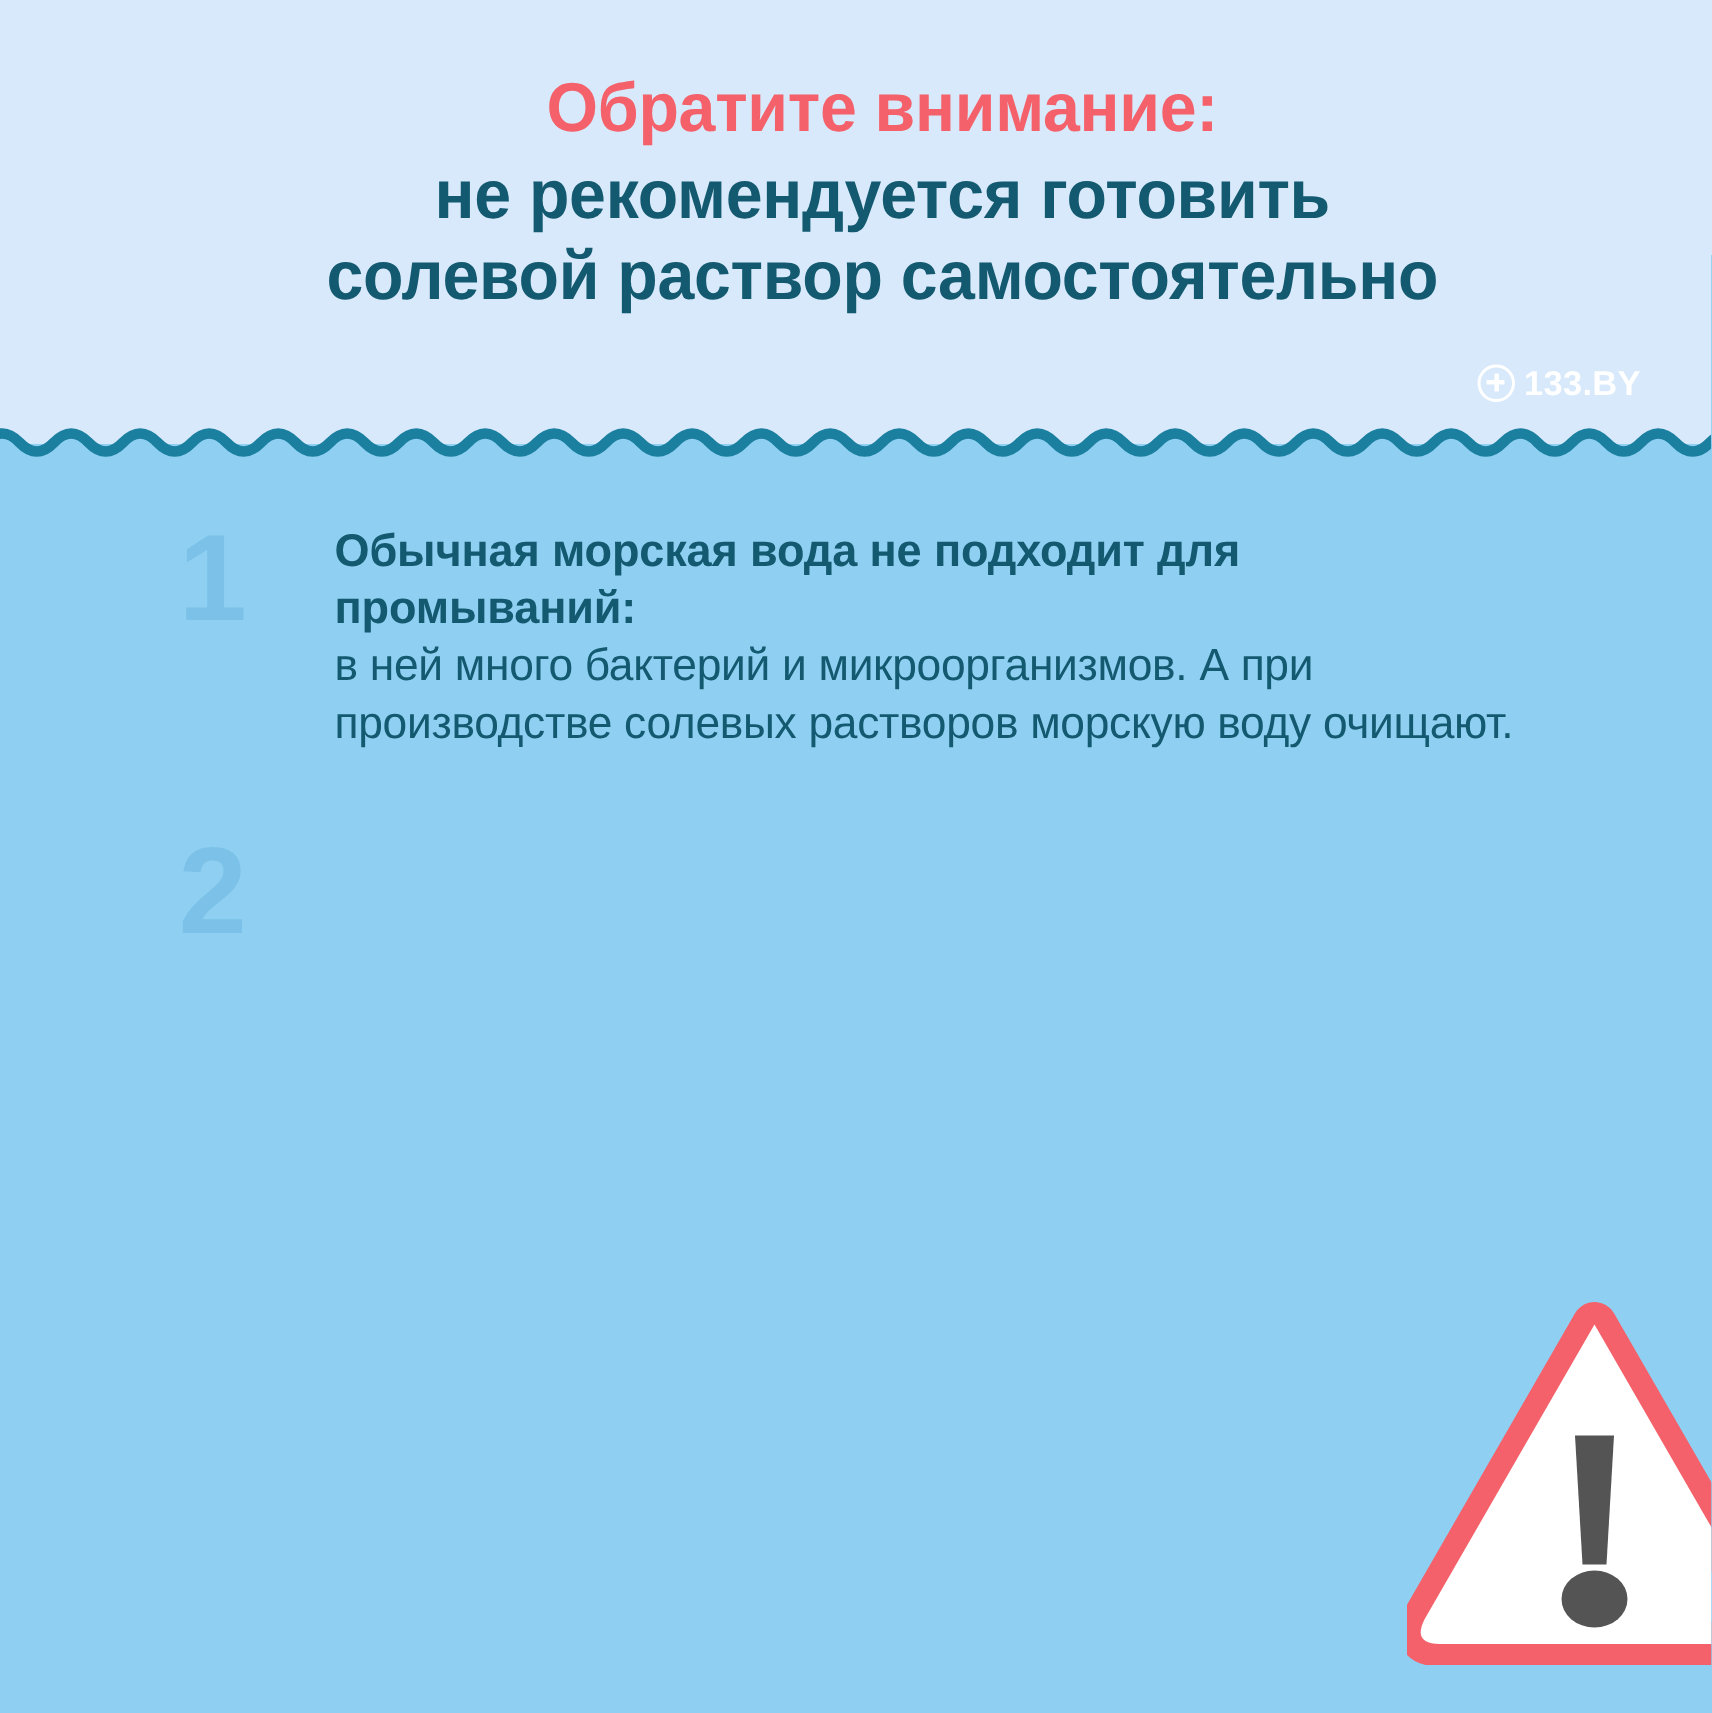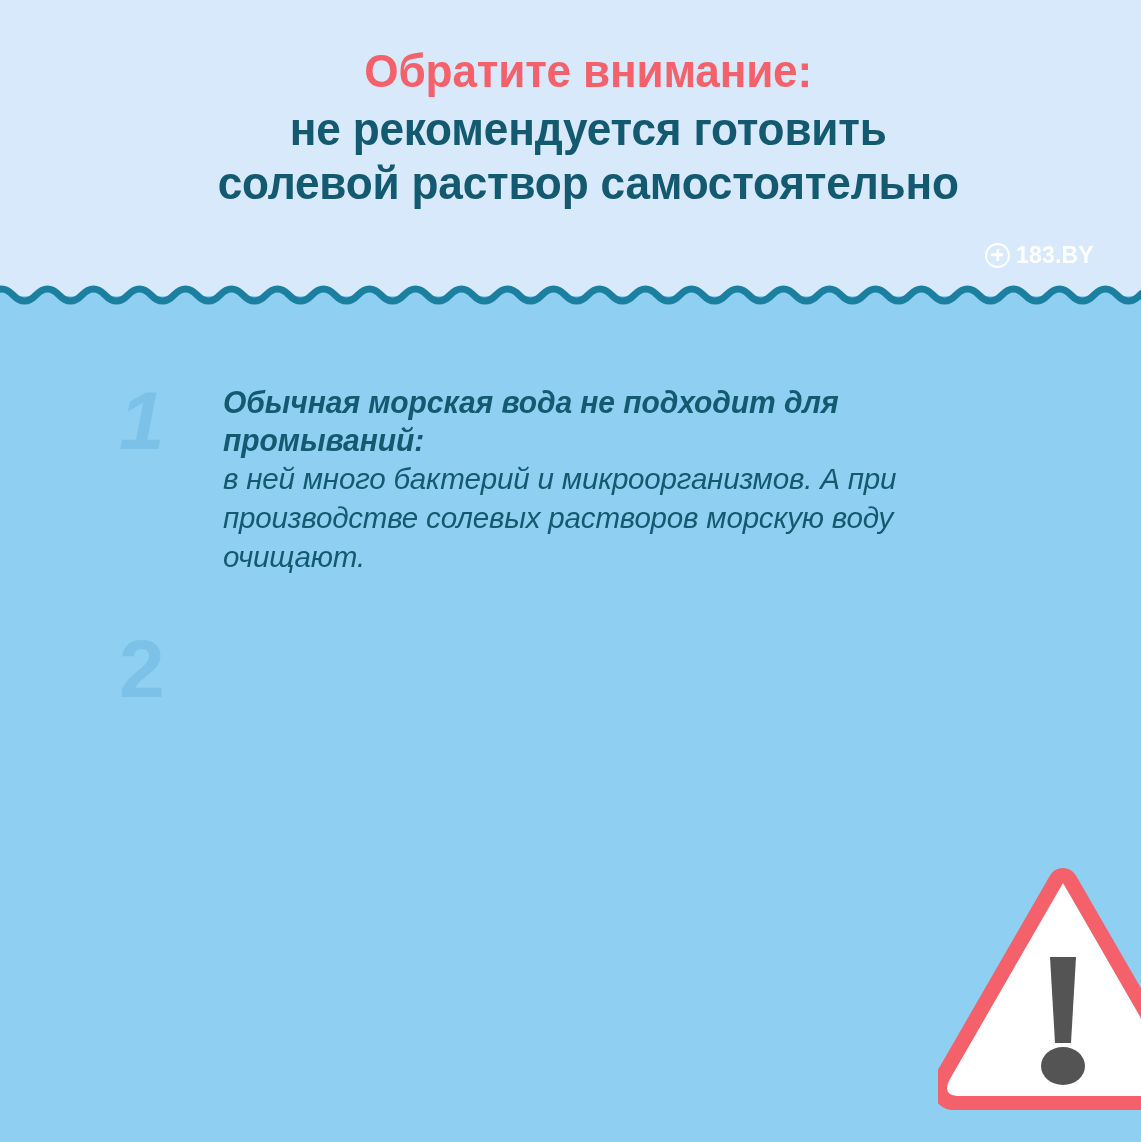--- a/index.html
+++ b/index.html
@@ -169,21 +169,21 @@
     color: #13596f;
     font-weight: 400;
     font-size: 30px;
     line-height: 39px;
     letter-spacing: -0.2px;
     max-width: 820px;
     transform: scaleX(0.985);
     transform-origin: left top;
   }
 
-  .item-1 { margin-top: 66px; font-style: italic; }
+  .item-1 { margin-top: 31px; }
   .item-2 { margin-top: 55px; }
 
   
   .warning {
     position: absolute;
     left: 938px;
     top: 865px;
     width: 250px;
     height: 245px;
     pointer-events: auto;
@@ -198,21 +198,21 @@
   <div class="header">
 
     <div class="header-title">
       <span class="title-line accent">Обратите внимание:</span>
       <span class="title-line dark">не рекомендуется готовить</span>
       <span class="title-line dark">солевой раствор самостоятельно</span>
     </div>
 
     <div class="logo">
       <span class="logo-mark"></span>
-      <span class="logo-text">183.BY</span>
+      <span class="logo-text">133.BY</span>
     </div>
 
   </div>
 
   <div class="wave">
     <svg viewBox="0 0 1141 34" preserveAspectRatio="none" xmlns="http://www.w3.org/2000/svg">
       <defs>
         <path id="wv" d="M-10,12 q11.5,-12 23,0 t23,0 t23,0 t23,0 t23,0 t23,0 t23,0 t23,0 t23,0 t23,0
                  t23,0 t23,0 t23,0 t23,0 t23,0 t23,0 t23,0 t23,0 t23,0 t23,0
                  t23,0 t23,0 t23,0 t23,0 t23,0 t23,0 t23,0 t23,0 t23,0 t23,0

